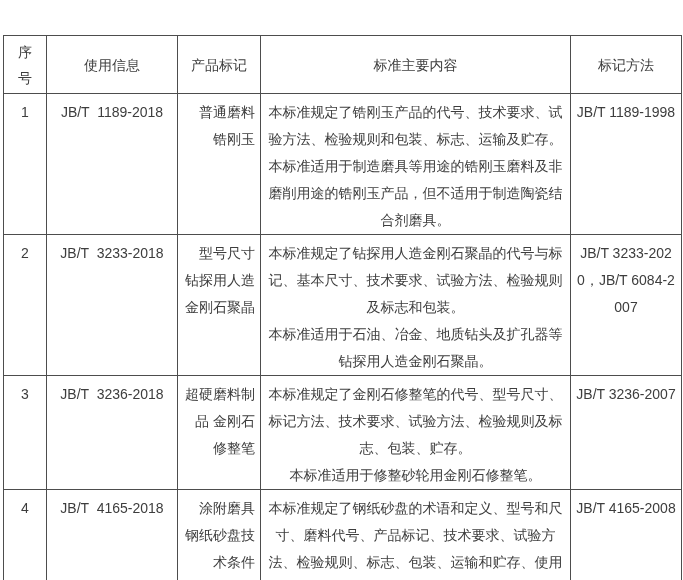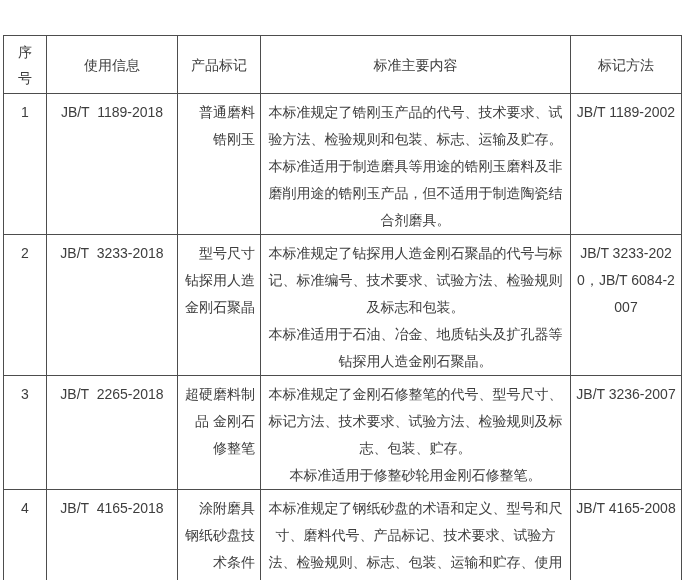--- a/index.html
+++ b/index.html
@@ -64,33 +64,33 @@
       <th>产品标记</th>
       <th>标准主要内容</th>
       <th>标记方法</th>
     </tr>
     <tr class="row-1">
       <td class="cell-no">1</td>
       <td class="cell-code">JB/T  1189-2018</td>
       <td class="cell-name">普通磨料 锆刚玉</td>
       <td class="cell-content">本标准规定了锆刚玉产品的代号、技术要求、试验方法、检验规则和包装、标志、运输及贮存。
 本标准适用于制造磨具等用途的锆刚玉磨料及非磨削用途的锆刚玉产品，但不适用于制造陶瓷结合剂磨具。</td>
-      <td class="cell-replace">JB/T 1189-2002</td>
+      <td class="cell-replace">JB/T 1189-1998</td>
     </tr>
     <tr class="row-2">
       <td class="cell-no">2</td>
       <td class="cell-code">JB/T  3233-2018</td>
       <td class="cell-name">型号尺寸 钻探用人造金刚石聚晶</td>
-      <td class="cell-content">本标准规定了钻探用人造金刚石聚晶的代号与标记、标准编号、技术要求、试验方法、检验规则及标志和包装。
+      <td class="cell-content">本标准规定了钻探用人造金刚石聚晶的代号与标记、基本尺寸、技术要求、试验方法、检验规则及标志和包装。
 本标准适用于石油、冶金、地质钻头及扩孔器等钻探用人造金刚石聚晶。</td>
       <td class="cell-replace">JB/T 3233-2020，JB/T 6084-2007</td>
     </tr>
     <tr class="row-3">
       <td class="cell-no">3</td>
-      <td class="cell-code">JB/T  2265-2018</td>
+      <td class="cell-code">JB/T  3236-2018</td>
       <td class="cell-name">超硬磨料制品 金刚石修整笔</td>
       <td class="cell-content">本标准规定了金刚石修整笔的代号、型号尺寸、标记方法、技术要求、试验方法、检验规则及标志、包装、贮存。
 本标准适用于修整砂轮用金刚石修整笔。</td>
       <td class="cell-replace">JB/T 3236-2007</td>
     </tr>
     <tr class="row-4">
       <td class="cell-no">4</td>
       <td class="cell-code">JB/T  4165-2018</td>
       <td class="cell-name">涂附磨具 钢纸砂盘技术条件</td>
       <td class="cell-content">本标准规定了钢纸砂盘的术语和定义、型号和尺寸、磨料代号、产品标记、技术要求、试验方法、检验规则、标志、包装、运输和贮存、使用信息。

